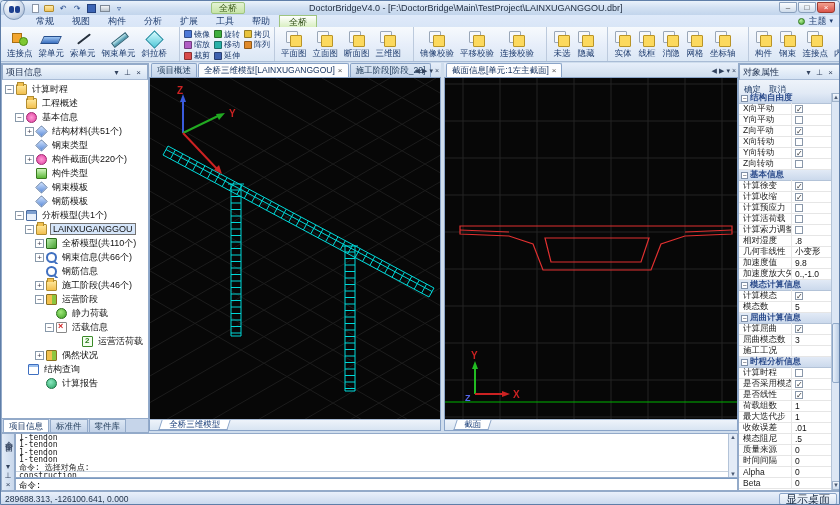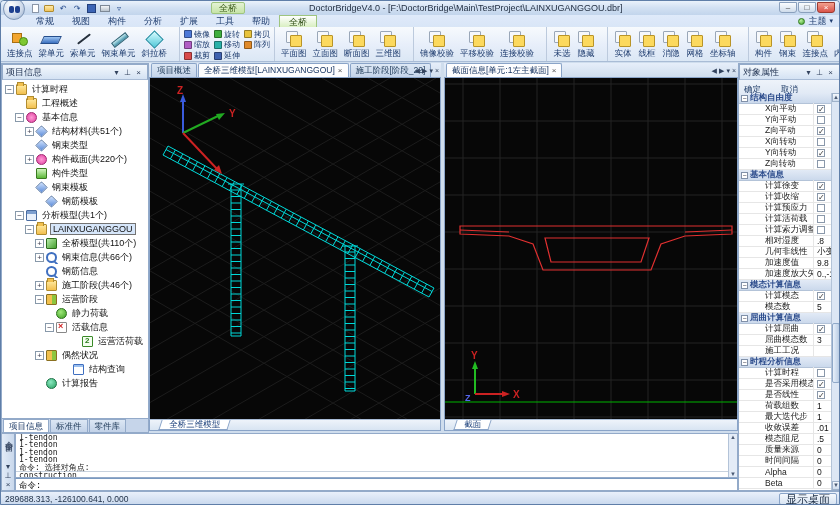--- a/index.html
+++ b/index.html
@@ -113,25 +113,25 @@
   #vpsec { left:443px; width:294px; }
   #splitter { position:absolute; left:440px; top:62px; width:3px; height:368px; background:#cfdded; }
   .vbottom { position:absolute; height:12px; background:linear-gradient(#eef3fa,#d8e4f2); border:1px solid #8aa4c8; border-top:1px solid #a9bcd6; display:flex; align-items:center; padding-left:10px; }
   #vb3d { left:148px; top:418px; width:292px; }
   #vbsec { left:443px; top:418px; width:294px; }
   .vtab { background:#fff; border:1px solid #8aa4c8; border-top:none; font-size:8.5px; color:#1a3f7a; padding:0 8px; height:10px; line-height:9px; transform:skewX(-18deg); }
   .vtab span { display:inline-block; transform:skewX(18deg); }
 
   
   #props-wrap { position:absolute; left:737px; top:62px; width:103px; height:428px; background:#fff; border:1px solid #93aac9; }
-  #prop-btns { height:20px; background:linear-gradient(#eef3fa,#dce6f3); border-bottom:1px solid #b3c3d8; display:flex; align-items:center; gap:20px; padding:0 5px; font-size:8.5px; color:#24406b; }
+  #prop-btns { height:20px; background:linear-gradient(#eef3fa,#dce6f3); border-bottom:1px solid #b3c3d8; display:flex; align-items:center; gap:8px; padding:0 5px; font-size:8.5px; color:#24406b; }
   #props { position:absolute; left:0; top:29px; right:9px; bottom:0; overflow:hidden; }
   .prop-sec { height:11px; background:linear-gradient(#e2eaf6,#cbd9ec); border-bottom:1px solid #b3c3d8; display:flex; align-items:center; font-size:8.5px; font-weight:bold; color:#2c4c8c; }
   .psec-exp { width:7px; height:7px; border:1px solid #8090a8; background:#fff; font-size:7px; line-height:5px; text-align:center; color:#445; margin:0 2px; font-weight:normal; }
-  .prop-row { height:11px; display:flex; align-items:center; border-bottom:1px solid #e6e6e6;padding-left:22px; }
+  .prop-row { height:11px; display:flex; align-items:center; border-bottom:1px solid #e6e6e6; }
   .prop-label { width:53px; font-size:8.5px; color:#1a1a1a; padding-left:4px; white-space:nowrap; overflow:hidden; border-right:1px solid #e6e6e6; flex:0 0 auto; }
   .prop-val { flex:1; font-size:8.5px; color:#111; padding-left:3px; white-space:nowrap; overflow:hidden; display:flex; align-items:center; }
   .pcheck { width:8px; height:8px; border:1px solid #8a98aa; background:#fff; font-size:8px; line-height:7px; text-align:center; color:#333; }
   #prop-scroll { position:absolute; right:0; top:29px; width:9px; bottom:0; background:#dce6f4; border-left:1px solid #b3c3d8; }
   #prop-scroll .arr { position:absolute; left:0; width:8px; height:9px; font-size:6px; text-align:center; color:#4a5a74; background:linear-gradient(#f4f8fd,#cfdcec); border:1px solid #9fb2ca; }
   #prop-scroll .thumb { position:absolute; left:0; top:230px; width:8px; height:60px; background:linear-gradient(90deg,#e8f0fa,#b9cce4); border:1px solid #8fa8c8; border-radius:2px; }
 
   
   #cmd-strip { position:absolute; left:0; top:432px; width:14px; height:58px; background:linear-gradient(90deg,#e2ebf7,#c9d8ec); border:1px solid #93aac9; font-size:8px; color:#33435e; text-align:center; }
   #cmd-strip .vtxt { writing-mode:vertical-rl; font-size:8px; letter-spacing:1px; margin-top:1px; }
@@ -397,21 +397,21 @@
         <div class="tree-row" style="padding-left: 23px;">
           <div class="texp none"></div>
           <div class="ti ti-sheet-green"></div>
           <div class="tlabel">构件类型</div>
         </div>
         <div class="tree-row" style="padding-left: 23px;">
           <div class="texp none"></div>
           <div class="ti ti-material"></div>
           <div class="tlabel">钢束模板</div>
         </div>
-        <div class="tree-row" style="padding-left: 33px;">
+        <div class="tree-row" style="padding-left: 23px;">
           <div class="texp none"></div>
           <div class="ti ti-material"></div>
           <div class="tlabel">钢筋模板</div>
         </div>
         <div class="tree-row" style="padding-left: 13px;">
           <div class="texp">−</div>
           <div class="ti ti-model"></div>
           <div class="tlabel">分析模型(共1个)</div>
         </div>
         <div class="tree-row" style="padding-left: 23px;">
@@ -457,21 +457,21 @@
         <div class="tree-row" style="padding-left: 69px;">
           <div class="texp none"></div>
           <div class="ti ti-doc-green"></div>
           <div class="tlabel">运营活荷载</div>
         </div>
         <div class="tree-row" style="padding-left: 33px;">
           <div class="texp">+</div>
           <div class="ti ti-stage"></div>
           <div class="tlabel">偶然状况</div>
         </div>
-        <div class="tree-row" style="padding-left: 15px; margin-left: 45px;">
+        <div class="tree-row" style="padding-left: 15px;">
           <div class="texp none"></div>
           <div class="ti ti-query"></div>
           <div class="tlabel">结构查询</div>
         </div>
         <div class="tree-row" style="padding-left: 33px;">
           <div class="texp none"></div>
           <div class="ti ti-report"></div>
           <div class="tlabel">计算报告</div>
         </div>
       </div>

